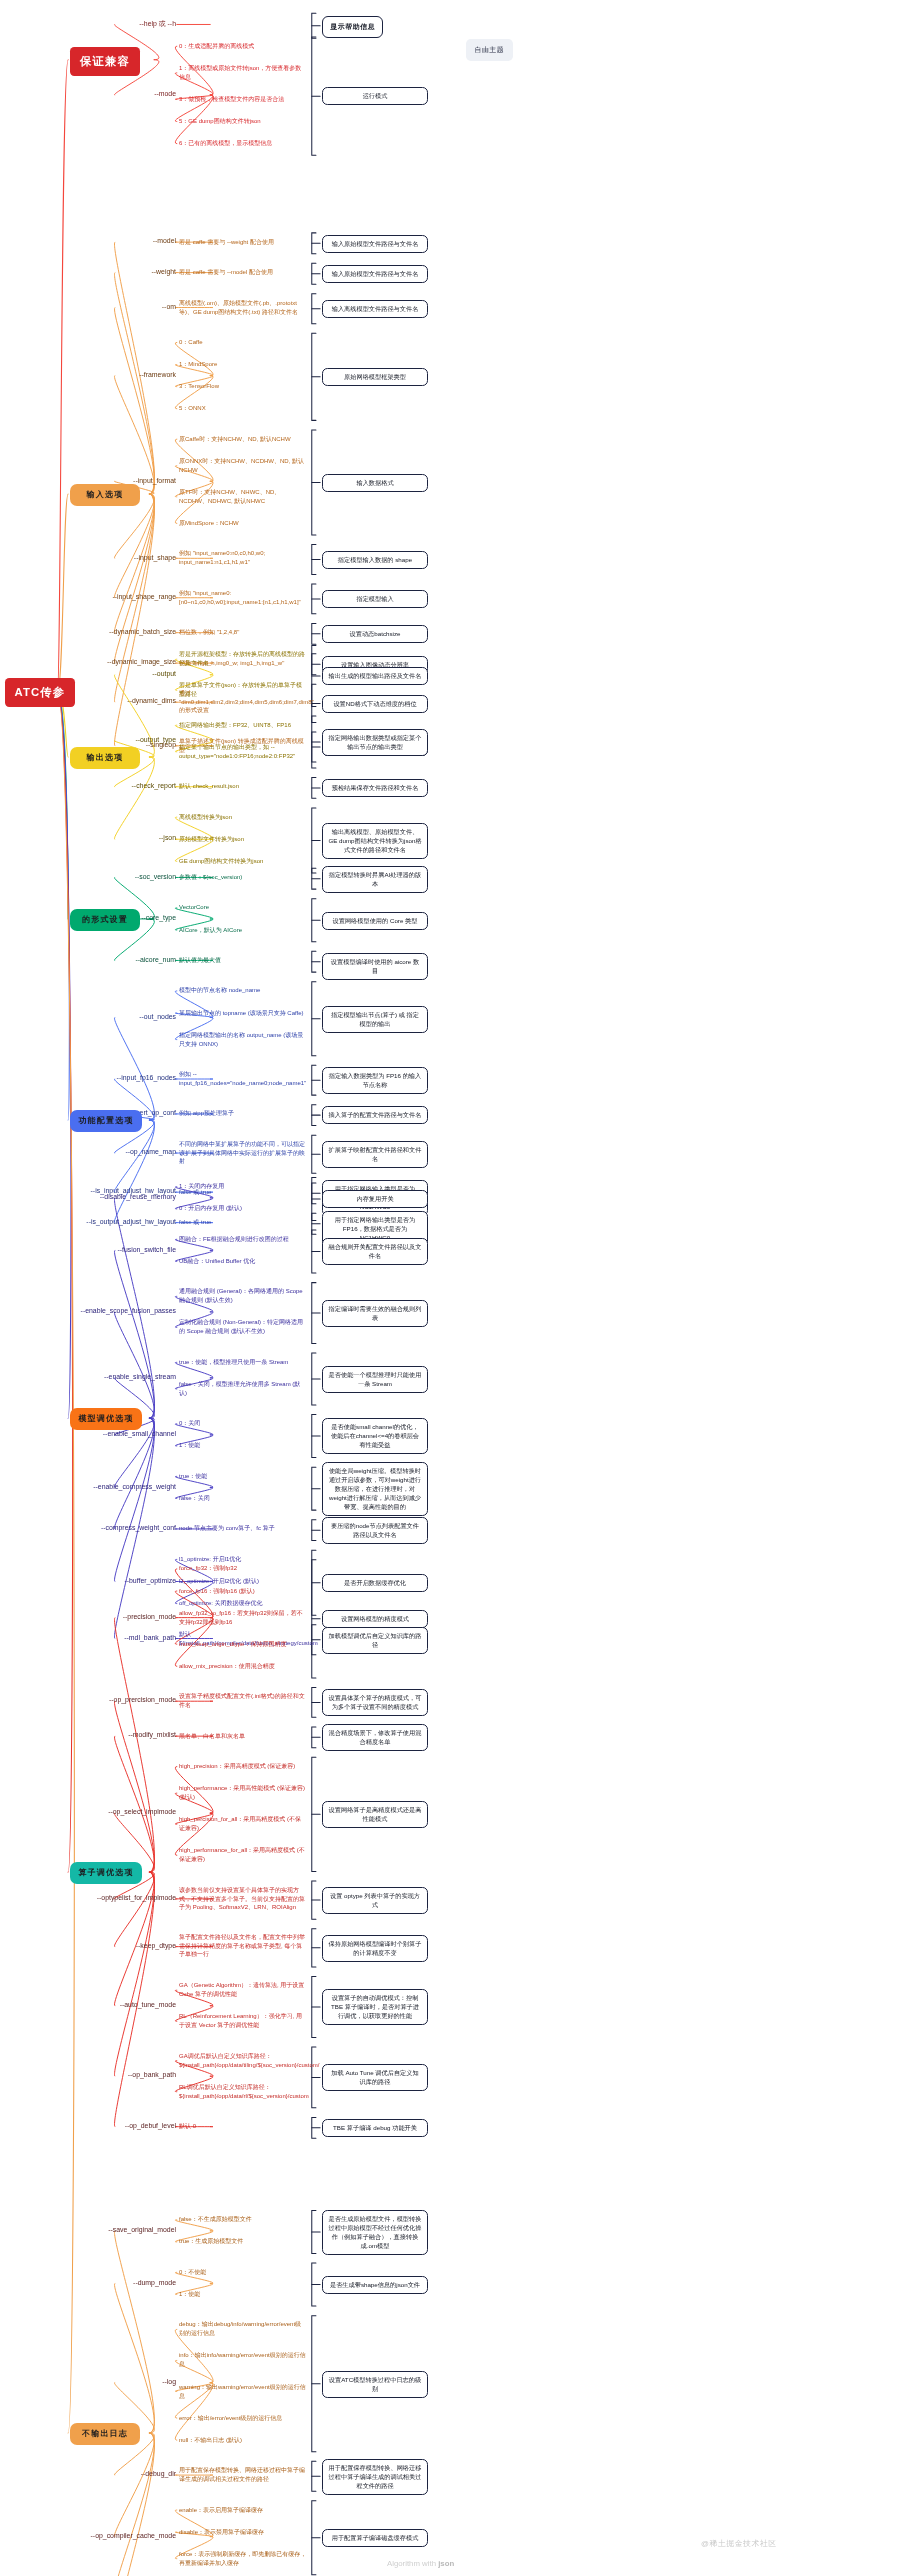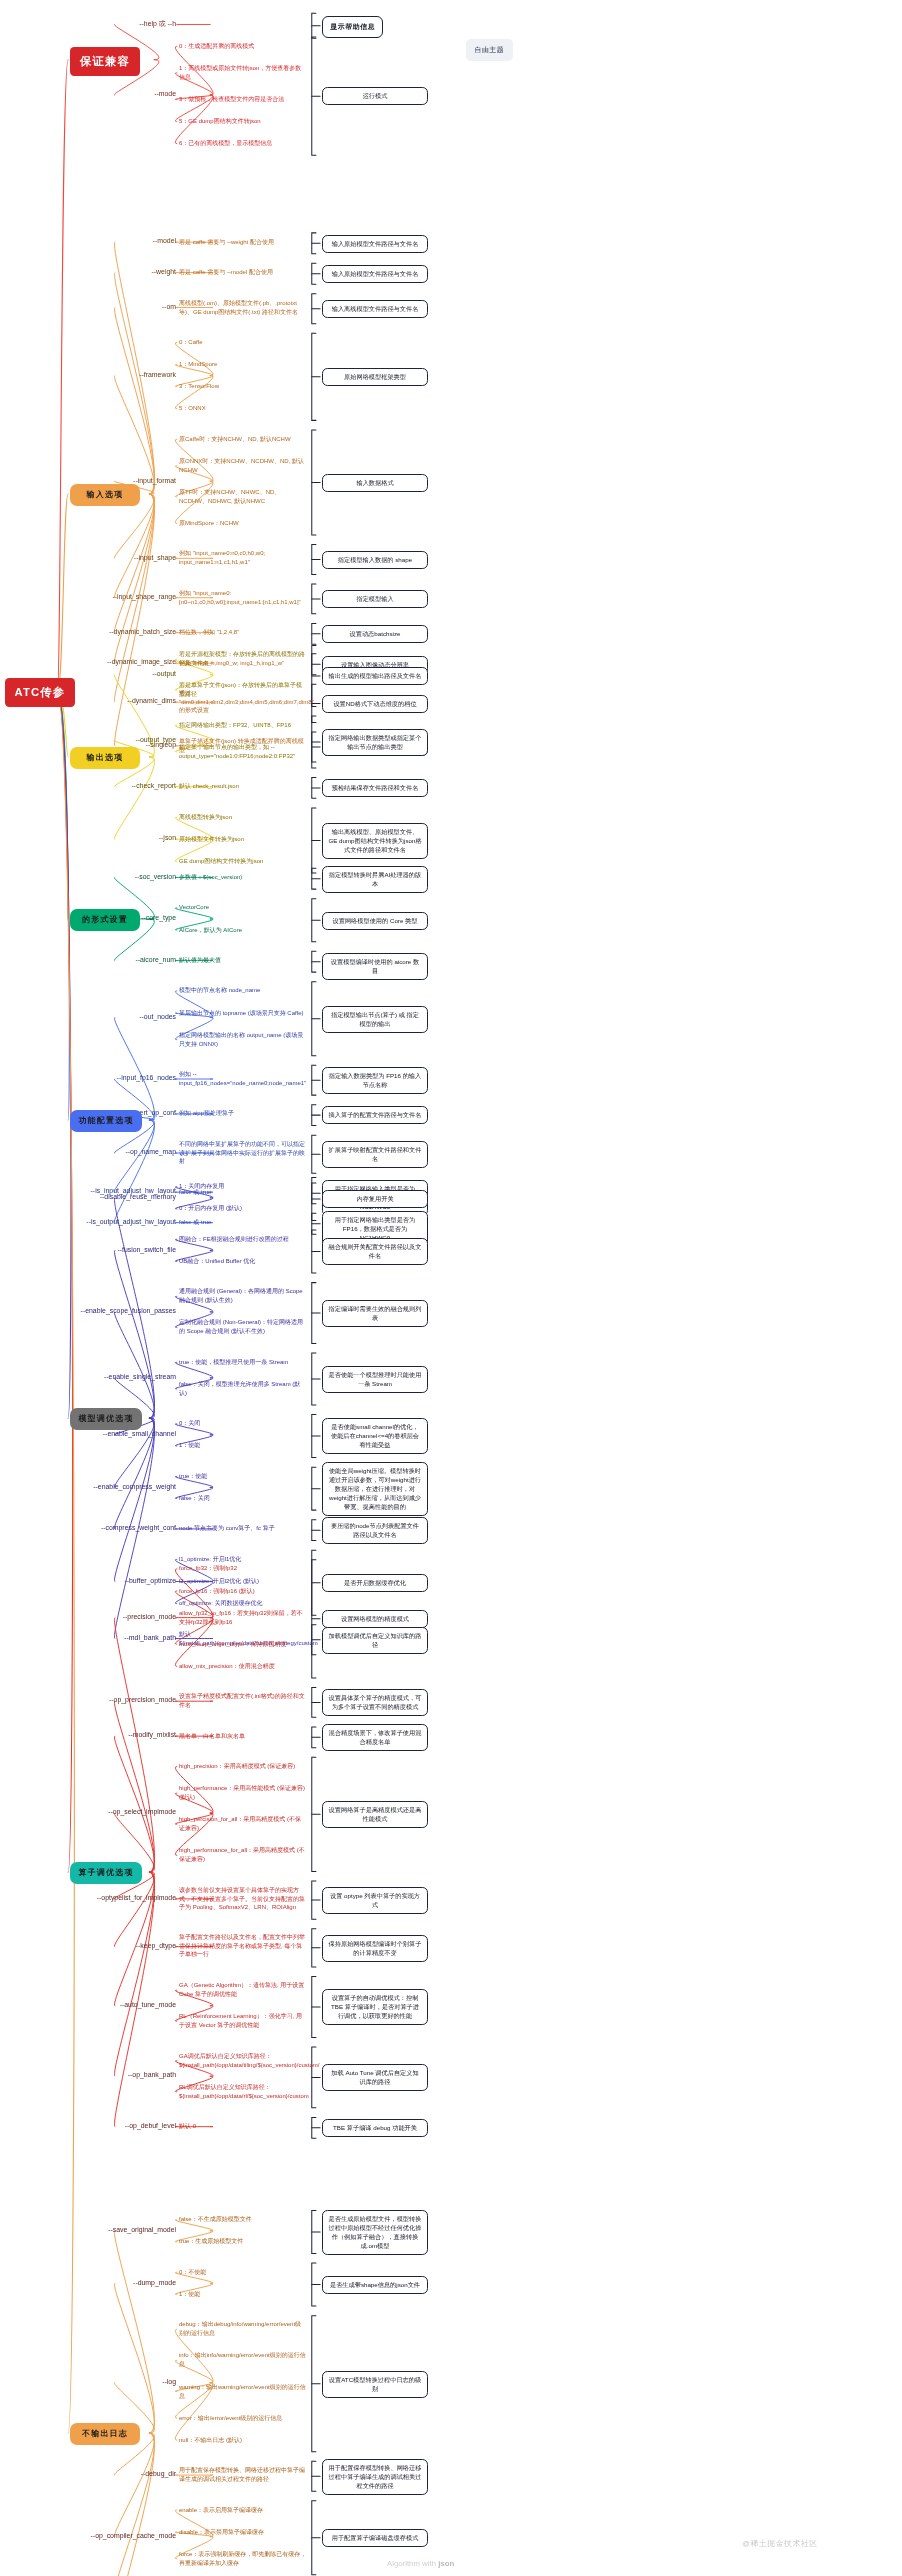--- a/index.html
+++ b/index.html
@@ -456,21 +456,21 @@
       <div class="node lvl2 v-purple" style="left: 54px; top: 1524px; width: 122px; text-align: right;">--compress_weight_conf</div>
       <div class="node box" style="left: 322px; top: 1517px; width: 106px;">要压缩的node节点列表配置文件路径以及文件名</div>
       <div class="node lvl3 c-purple" style="left: 179px; top: 1555px; width: 128px;">l1_optimize: 开启l1优化</div>
       <div class="node lvl3 c-purple" style="left: 179px; top: 1577px; width: 128px;">l2_optimize: 开启l2优化 (默认)</div>
       <div class="node lvl3 c-purple" style="left: 179px; top: 1599px; width: 128px;">off_optimize: 关闭数据缓存优化</div>
       <div class="node lvl2 v-purple" style="left: 54px; top: 1577px; width: 122px; text-align: right;">--buffer_optimize</div>
       <div class="node box" style="left: 322px; top: 1574px; width: 106px;">是否开启数据缓存优化</div>
       <div class="node lvl3 c-purple" style="left: 179px; top: 1630px; width: 128px;">默认 $(install_path)/compiler/data/fusion_strategy/custom</div>
       <div class="node lvl2 v-purple" style="left: 54px; top: 1634px; width: 122px; text-align: right;">--mdl_bank_path</div>
       <div class="node box" style="left: 322px; top: 1627px; width: 106px;">加载模型调优后自定义知识库的路径</div>
-      <div class="node cat" style="background: #737373; left: 70px; top: 1408px; min-width: 70px;">模型调优选项</div>
+      <div class="node cat" style="background: #f97316; left: 70px; top: 1408px; min-width: 70px;">模型调优选项</div>
       <div class="node lvl3 c-red2" style="left: 179px; top: 1564px; width: 128px;">force_fp32：强制fp32</div>
       <div class="node lvl3 c-red2" style="left: 179px; top: 1587px; width: 128px;">force_fp16：强制fp16 (默认)</div>
       <div class="node lvl3 c-red2" style="left: 179px; top: 1609px; width: 128px;">allow_fp32_to_fp16：若支持fp32则保留，若不支持fp32降低到fp16</div>
       <div class="node lvl3 c-red2" style="left: 179px; top: 1640px; width: 128px;">must_keep_origin_dtype：保持原图精度</div>
       <div class="node lvl3 c-red2" style="left: 179px; top: 1662px; width: 128px;">allow_mix_precision：使用混合精度</div>
       <div class="node lvl2 v-red2" style="left: 54px; top: 1613px; width: 122px; text-align: right;">--precision_mode</div>
       <div class="node box" style="left: 322px; top: 1610px; width: 106px;">设置网络模型的精度模式</div>
       <div class="node lvl3 c-red2" style="left: 179px; top: 1692px; width: 128px;">设置算子精度模式配置文件(.ini格式)的路径和文件名</div>
       <div class="node lvl2 v-red2" style="left: 54px; top: 1696px; width: 122px; text-align: right;">--op_prercision_mode</div>
       <div class="node box" style="left: 322px; top: 1689px; width: 106px;">设置具体某个算子的精度模式，可为多个算子设置不同的精度模式</div>
@@ -523,15 +523,15 @@
       <div class="node lvl3 c-orange2" style="left: 179px; top: 2528px; width: 128px;">disable：表示禁用算子编译缓存</div>
       <div class="node lvl3 c-orange2" style="left: 179px; top: 2550px; width: 128px;">force：表示强制刷新缓存，即先删除已有缓存，再重新编译并加入缓存</div>
       <div class="node lvl2 v-orange2" style="left: 54px; top: 2532px; width: 122px; text-align: right;">--op_compiler_cache_mode</div>
       <div class="node box" style="left: 322px; top: 2529px; width: 106px;">用于配置算子编译磁盘缓存模式</div>
       <div class="node cat" style="background: rgb(240, 160, 75); left: 70px; top: 2423px; min-width: 70px;">不输出日志</div>
       <div class="node root" style="left: 4.8px; top: 678px;">ATC传参</div>
       <div class="node freetopic" style="left: 466px; top: 39px;">自由主题</div>
     </div>
 </div>
 
-<div class="watermark" style="left: 742px; top: 2538px;">@稀土掘金技术社区</div>
+<div class="watermark" style="left: 701px; top: 2538px;">@稀土掘金技术社区</div>
 <div class="xmind" style="left: 387px; top: 2559px;"><span>Algorithm with </span><b>json</b></div>
 
 
 </body></html>

